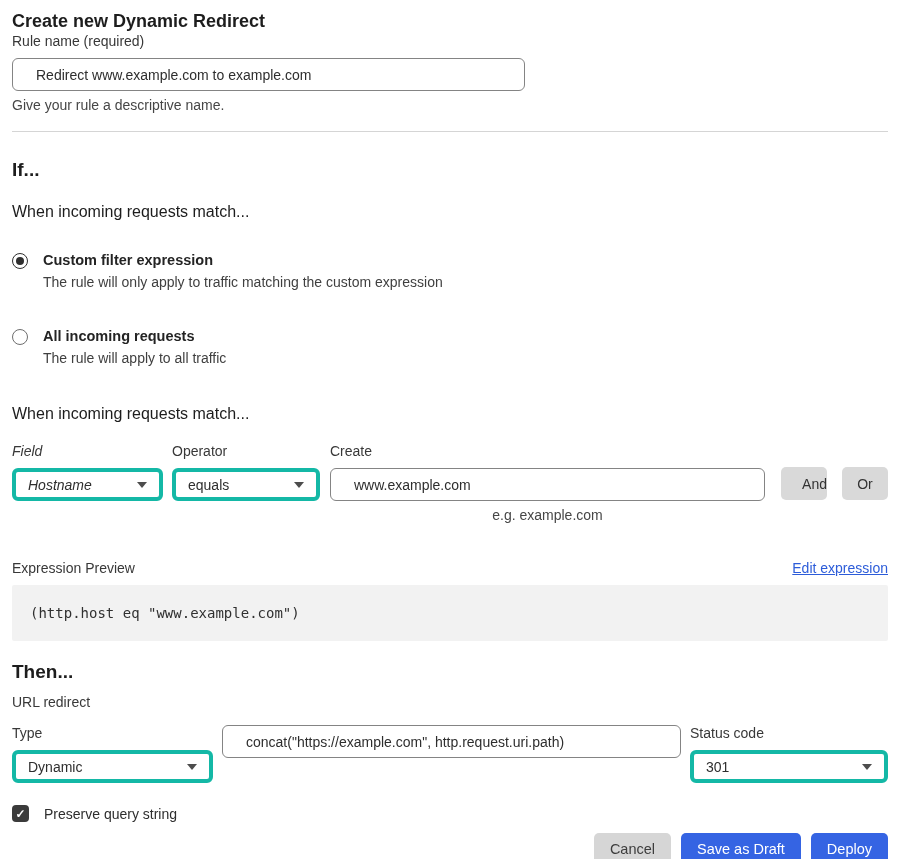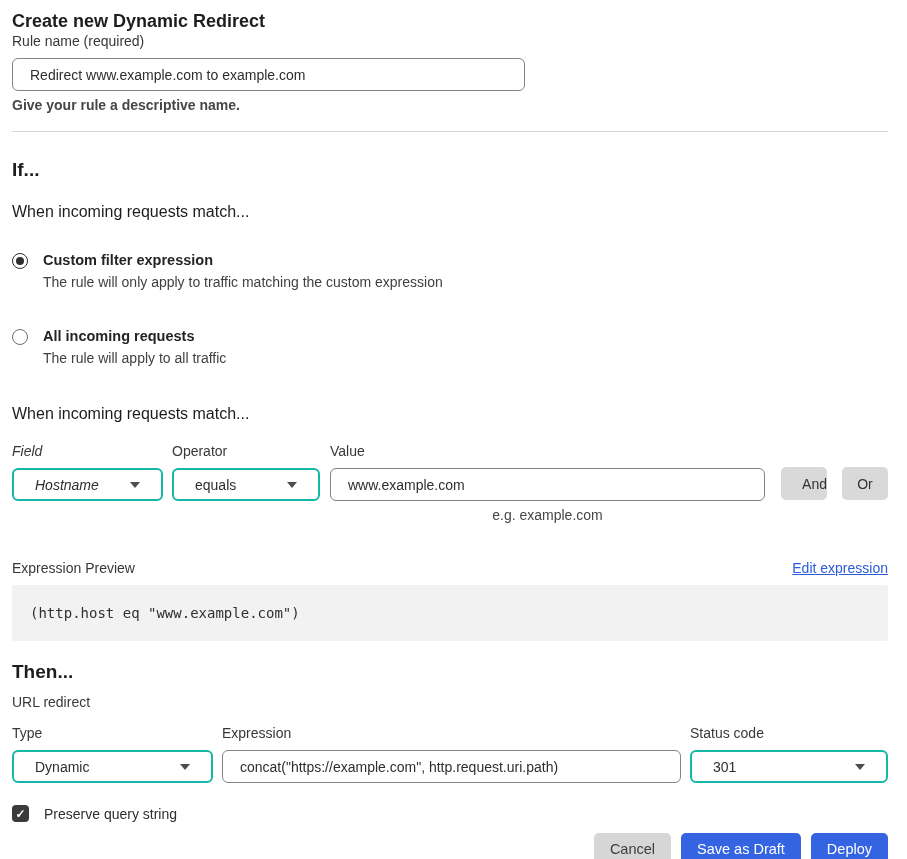--- a/index.html
+++ b/index.html
@@ -15,31 +15,31 @@
   .page-title { font-size: 18px; font-weight: 700; color: #1d1d1d; line-height: 22px; }
 
   .field-label { font-size: 14px; color: #383838; }
   .help-text { font-size: 14px; color: #464646; }
 
   .text-input {
     display: block;
     height: 33px;
     border: 1px solid #848484;
     border-radius: 6px;
-    padding: 0 17px;
+    padding: 0 23px;
     font-size: 14px;
     font-family: "Liberation Sans", sans-serif;
     color: #2e2e2e;
     background: #fff;
     outline: none;
     width: 100%;
   }
   .rule-name-input { width: 513px; margin-top: 8px; }
   .rule-name-label { margin-top: 22px; }
-  .rule-name-help { margin-top: 6px; font-weight: bold; }
+  .rule-name-help { margin-top: 6px; }
 
   .divider { border: none; border-top: 1px solid #d5d5d5; margin-top: 18px; }
 
   .section-heading { font-size: 19px; font-weight: 700; color: #1d1d1d; margin-top: 27px; }
   .sub-heading { font-size: 16px; font-weight: 400; color: #1d1d1d; margin-top: 22px; }
 
   .radio-option { display: flex; align-items: flex-start; margin-top: 31px; }
   .radio-option + .radio-option { margin-top: 37px; }
   .radio-circle {
     flex: 0 0 auto;
@@ -59,25 +59,25 @@
   .radio-texts { margin-left: 15px; }
   .radio-label { font-size: 14.5px; font-weight: 700; color: #242424; line-height: 17px; }
   .radio-desc { font-size: 14px; color: #3f3f3f; margin-top: 5px; line-height: 17px; }
 
   .builder-heading { margin-top: 38px; }
 
   .builder-row { display: flex; align-items: flex-start; margin-top: 20px; }
   .col-label { display: block; margin-bottom: 9px; }
   .select-box {
     height: 33px;
-    border: 2px solid #14b8a6;
+    border: 4px solid #14b8a6;
     border-radius: 6px;
     background: #fff;
     display: flex; align-items: center; justify-content: space-between;
-    padding: 0 21px;
+    padding: 0 12px;
     font-size: 14px; color: #2e2e2e;
     cursor: pointer;
   }
   .chevron {
     width: 0; height: 0;
     border-left: 5px solid transparent;
     border-right: 5px solid transparent;
     border-top: 6px solid #4d4d4d;
     margin-left: 8px;
   }
@@ -185,21 +185,21 @@
       </div>
     </div>
     <div class="col-operator">
       <label class="field-label col-label">Operator</label>
       <div class="select-box">
         <span>equals</span>
         <span class="chevron"></span>
       </div>
     </div>
     <div class="col-value">
-      <label class="field-label col-label">Value</label>
+      <label class="field-label col-label">Create</label>
       <input class="text-input" type="text" value="www.example.com" style="">
       <div class="help-text value-help">e.g. example.com</div>
     </div>
     <button class="conj-btn and-btn">And</button>
     <button class="conj-btn or-btn">Or</button>
   </div>
 
   <div class="preview-header">
     <span class="field-label">Expression Preview</span>
     <a class="edit-link">Edit expression</a>
@@ -211,21 +211,20 @@
 
   <div class="builder-row then-row">
     <div class="col-type">
       <label class="field-label col-label">Type</label>
       <div class="select-box">
         <span>Dynamic</span>
         <span class="chevron"></span>
       </div>
     </div>
     <div class="col-expression">
-      <label class="field-label col-label">Expression</label>
       <input class="text-input" type="text" value="concat(&quot;https://example.com&quot;, http.request.uri.path)" style="">
     </div>
     <div class="col-status">
       <label class="field-label col-label">Status code</label>
       <div class="select-box">
         <span>301</span>
         <span class="chevron"></span>
       </div>
     </div>
   </div>

